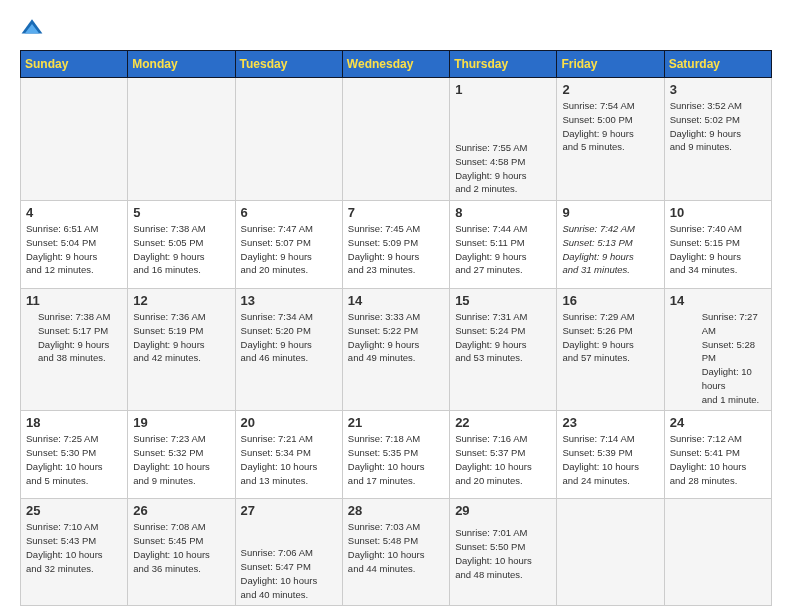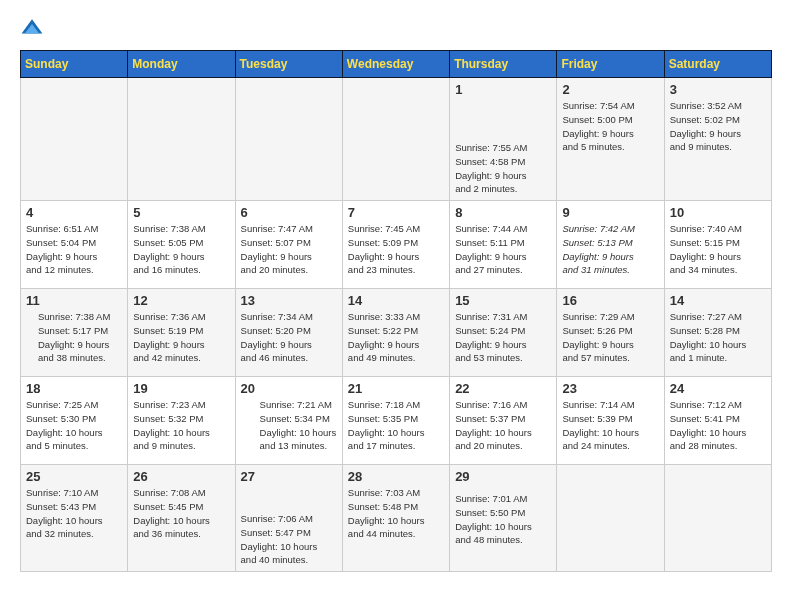--- a/index.html
+++ b/index.html
@@ -236,21 +236,21 @@
         </td>
         <td>
           <div class="day-number">16</div>
           <div class="day-info" style="white-space: pre-line;">Sunrise: 7:29 AM
 Sunset: 5:26 PM
 Daylight: 9 hours
 and 57 minutes.</div>
         </td>
         <td>
           <div class="day-number">14</div>
-          <div class="day-info" style="white-space: pre-line;">Sunrise: 7:27 AM
+          <div class="day-info" style="white-space: pre-line; margin-left: 32px;">Sunrise: 7:27 AM
 Sunset: 5:28 PM
 Daylight: 10 hours
 and 1 minute.</div>
         </td>
       </tr>
       <tr>
         <td>
           <div class="day-number">18</div>
           <div class="day-info" style="white-space: pre-line;">Sunrise: 7:25 AM
 Sunset: 5:30 PM
@@ -259,21 +259,21 @@
         </td>
         <td>
           <div class="day-number">19</div>
           <div class="day-info" style="white-space: pre-line;">Sunrise: 7:23 AM
 Sunset: 5:32 PM
 Daylight: 10 hours
 and 9 minutes.</div>
         </td>
         <td>
           <div class="day-number">20</div>
-          <div class="day-info" style="white-space: pre-line; margin-left: 19px;">Sunrise: 7:21 AM
+          <div class="day-info" style="white-space: pre-line;">Sunrise: 7:21 AM
 Sunset: 5:34 PM
 Daylight: 10 hours
 and 13 minutes.</div>
         </td>
         <td>
           <div class="day-number">21</div>
           <div class="day-info" style="white-space: pre-line;">Sunrise: 7:18 AM
 Sunset: 5:35 PM
 Daylight: 10 hours
 and 17 minutes.</div>

